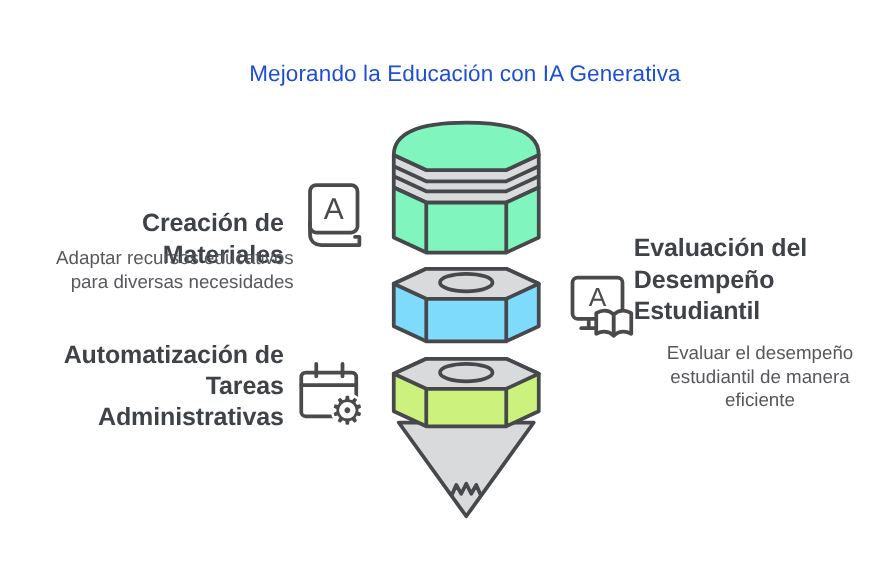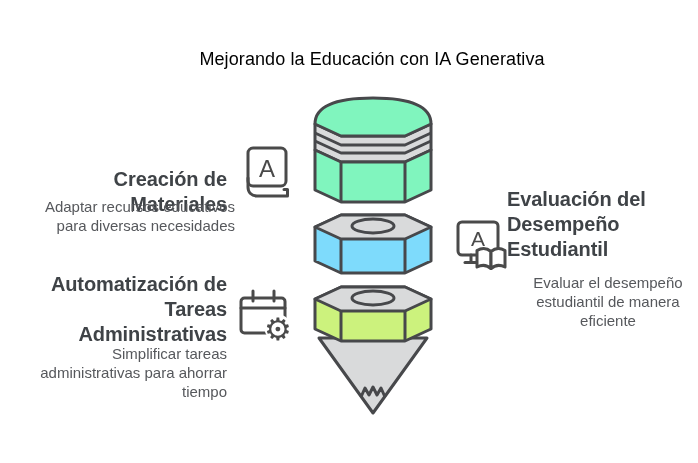--- a/index.html
+++ b/index.html
@@ -2,21 +2,21 @@
 <html><head>
 <meta charset="utf-8">
 <style>
   html,body{margin:0;padding:0;background:#fff;}
   #canvas{
     position:relative;width:698px;height:463px;background:#ffffff;overflow:hidden;
     font-family:"Liberation Sans",sans-serif;
   }
   .title{
     position:absolute;top:49px;left:160px;width:424px;text-align:center;
-    font-size:18px;font-weight:500;color:#000000;letter-spacing:0.1px;
+    font-size:18px;font-weight:500;color:#1d4ed8;letter-spacing:0.1px;
   }
   .sec-title{
     position:absolute;font-size:20px;line-height:25px;font-weight:bold;color:#3f4347;
     letter-spacing:-0.1px;
   }
   .sec-body{
     position:absolute;font-size:15px;line-height:19px;color:#56585c;
   }
   .ra{text-align:right;}
   .la{text-align:left;}
@@ -36,21 +36,20 @@
   <div class="sec-title ra" style="top:139px;left:27px;width:200px;margin-top:28px;">Creación de Materiales</div>
   <div class="sec-body ra" style="top:197px;left:20px;width:215px;">Adaptar recursos educativos para diversas necesidades</div>
 
   <svg class="icon" style="left:244px;top:144px;" width="48" height="56" viewBox="0 0 48 56">
     <rect x="4" y="4" width="38" height="38" rx="5"></rect>
     <path d="M4,34 V43 C4,48.5 7.5,52 13,52 H43.5 V45.5 H40"></path>
     <text x="23" y="24" font-size="24" text-anchor="middle" dominant-baseline="central">A</text>
   </svg>
 
   <div class="sec-title ra" style="top:272px;left:22px;width:205px;">Automatización de Tareas Administrativas</div>
-  <div class="sec-body ra" style="top:344px;left:12px;width:215px;">Simplificar tareas administrativas para ahorrar tiempo</div>
 
   <svg class="icon" style="left:238px;top:288px;" width="58" height="58" viewBox="0 0 58 58">
     <rect x="3" y="10" width="44" height="35" rx="3.5"></rect>
     <line x1="3" y1="20" x2="47" y2="20"></line>
     <line x1="15" y1="3" x2="15" y2="13"></line>
     <line x1="36" y1="3" x2="36" y2="13"></line>
     <circle cx="40" cy="40" r="13.5" style="fill:#ffffff;stroke:none"></circle>
     <text class="gear-glyph" x="40" y="41" font-size="31" text-anchor="middle" dominant-baseline="central">⚙</text>
   </svg>
 

